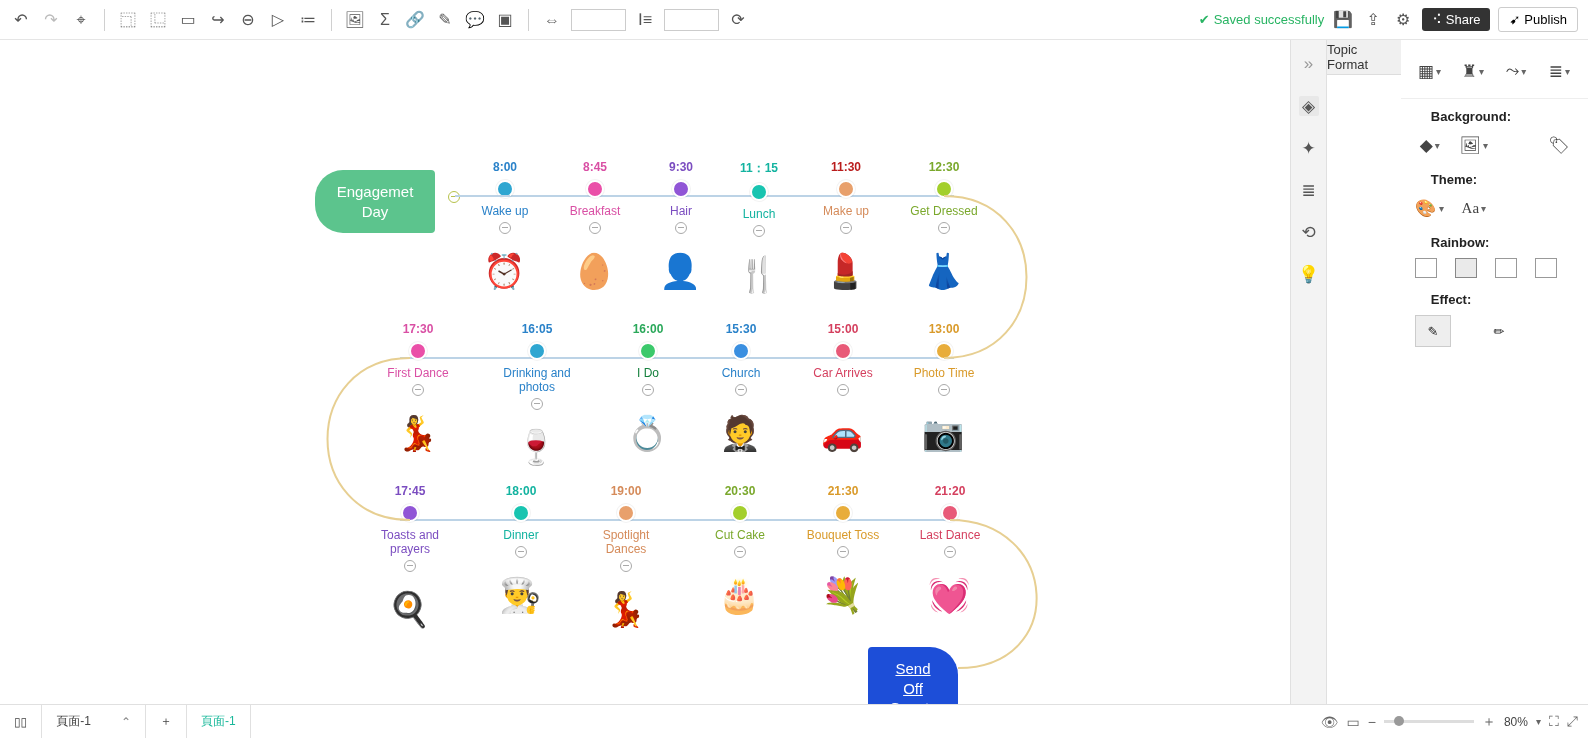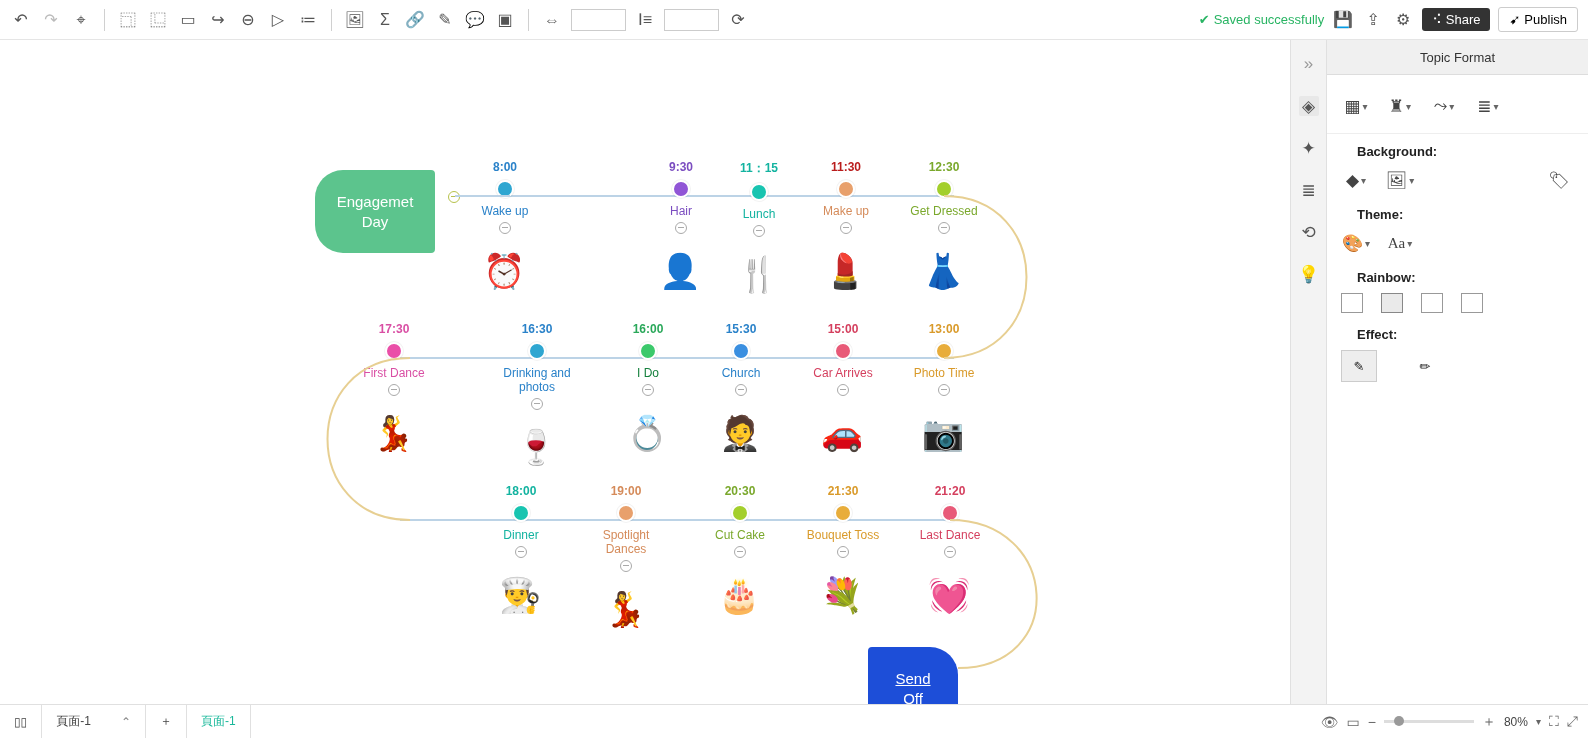--- a/index.html
+++ b/index.html
@@ -18,21 +18,21 @@
   
   .main { flex: 1; display: flex; min-height: 0; }
   .canvas-wrap { flex: 1; position: relative; overflow: hidden; background: #fff; }
   .canvas { position: absolute; inset: 0; }
 
   
   .side-strip { width: 36px; background: #f3f3f3; border-left: 1px solid #e0e0e0; display:flex;flex-direction:column;align-items:center;gap:22px;padding-top:14px; }
   .side-strip .sico { width:20px;height:20px;color:#555;cursor:pointer;display:flex;align-items:center;justify-content:center;font-size:17px; }
   .side-strip .sico.first { color:#999; }
 
-  .panel { width: 262px; border-left: 1px solid #e0e0e0; background:#fff; display:flex;flex-direction:column; }
+  .panel { width: 262px; border-left: 1px solid #e0e0e0; background:#fff; display:flex;flex-direction:row; }
   .panel-title { height: 35px; background:#f0f0f0;border-bottom:1px solid #ddd;display:flex;align-items:center;justify-content:center;font-size:13px;color:#333; }
   .panel-body { padding: 10px 14px; font-size: 13px; color:#222; overflow:auto; }
   .prow { display:flex;align-items:center;gap:14px;margin:8px 0 14px 0; }
   .prow .pico { width:30px;height:26px;border:1px solid transparent;display:flex;align-items:center;justify-content:center;color:#444;cursor:pointer;font-size:17px; }
   .prow .pico .car { font-size:10px;margin-left:2px;color:#666; }
   .plabel { font-weight:700; margin-top: 10px; margin-left: 16px; }
   .hr { height:1px;background:#eee;margin:4px -14px; }
   .grid-btns { display:flex;gap:18px;margin:8px 0 14px 0; }
   .grid-btn { width:22px;height:20px;border:1px solid #999;background:linear-gradient(#fff,#fff);display:flex;cursor:pointer; }
   .grid-btn.sel { background:#eaeaea;border-color:#888; }
@@ -43,21 +43,21 @@
   
   .bottom { height: 34px; border-top:1px solid #e0e0e0; display:flex; align-items:center; font-size:12px; color:#444; }
   .bottom .cell { padding:0 14px; height:100%; display:flex;align-items:center; border-right:1px solid #e0e0e0;cursor:pointer; }
   .bottom .cell.active { color:#19b89a; }
   .bottom .zoom { margin-left:auto; display:flex;align-items:center;gap:8px;padding:0 10px; }
   .zoom .zico { cursor:pointer;color:#666;font-size:14px; }
   .zoom .track { width:90px;height:3px;background:#ddd;position:relative; }
   .zoom .thumb { position:absolute;left:10px;top:-4px;width:10px;height:10px;border-radius:50%;background:#999; }
 
   
-  .root-node { position:absolute;padding:22px 16px;color:#fff;font-size:15px;text-align:center;line-height:1.3; }
+  .root-node { position:absolute;padding:12px 16px;color:#fff;font-size:15px;text-align:center;line-height:1.3; }
   .root-start { background:#5cc48d;border-radius:28px 4px 4px 28px; }
   .root-end   { background:#1d4ed8;border-radius:4px 28px 28px 4px;text-decoration:underline; }
   .tnode { position:absolute;width:90px;text-align:center;font-size:12px;transform:translateX(-50%); }
   .ttime { font-weight:700; }
   .tdot { width:18px;height:18px;border-radius:50%;margin:6px auto;border:2px solid #fff;box-shadow:0 0 0 1px rgba(0,0,0,.05); }
   .tlabel { margin-top:4px; }
   .tminus { width:12px;height:12px;border:1px solid #aaa;border-radius:50%;margin:4px auto 0;position:relative; }
   .tminus::after { content:"";position:absolute;left:2px;right:2px;top:4px;height:1px;background:#aaa; }
   .ticon { margin-top:14px;height:46px;display:flex;align-items:center;justify-content:center;font-size:34px; }
 
@@ -124,20 +124,27 @@
         <svg class="conn" width="459" height="4" style="left: 495px; top: 154px;">
           <line x1="0" y1="2" x2="459" y2="2" stroke="#bcd3e6" stroke-width="2"></line>
         </svg>
         <div class="tnode" style="left: 505px; top: 120px;">
           <div class="ttime" style="color:#2a82c9">8:00</div>
           <div class="tdot" style="background:#2ea6d1"></div>
           <div class="tlabel" style="color:#2a82c9">Wake up</div>
           <div class="tminus"></div>
           <div class="ticon">⏰</div>
         </div>
+        <div class="tnode" style="left: 595px; top: 120px;">
+          <div class="ttime" style="color:#d94fa4">8:45</div>
+          <div class="tdot" style="background:#ea4fa8"></div>
+          <div class="tlabel" style="color:#d94fa4">Breakfast</div>
+          <div class="tminus"></div>
+          <div class="ticon">🥚</div>
+        </div>
         <div class="tnode" style="left: 681px; top: 120px;">
           <div class="ttime" style="color:#7b4dc0">9:30</div>
           <div class="tdot" style="background:#9055d6"></div>
           <div class="tlabel" style="color:#7b4dc0">Hair</div>
           <div class="tminus"></div>
           <div class="ticon">👤</div>
         </div>
         <div class="tnode" style="left: 759px; top: 120px;">
           <div class="ttime" style="color:#13b3a0">11：15</div>
           <div class="tdot" style="background:#18c4b0"></div>
@@ -155,29 +162,29 @@
         <div class="tnode" style="left: 944px; top: 120px;">
           <div class="ttime" style="color:#7aa82c">12:30</div>
           <div class="tdot" style="background:#a3cf2c"></div>
           <div class="tlabel" style="color:#7aa82c">Get Dressed</div>
           <div class="tminus"></div>
           <div class="ticon">👗</div>
         </div>
         <svg class="conn" width="554" height="4" style="left: 400px; top: 316px;">
           <line x1="0" y1="2" x2="554" y2="2" stroke="#bcd3e6" stroke-width="2"></line>
         </svg>
-        <div class="tnode" style="left: 394px; top: 282px;">
+        <div class="tnode" style="left: 418px; top: 282px;">
           <div class="ttime" style="color:#d94fa4">17:30</div>
           <div class="tdot" style="background:#ea4fa8"></div>
           <div class="tlabel" style="color:#d94fa4">First Dance</div>
           <div class="tminus"></div>
           <div class="ticon">💃</div>
         </div>
         <div class="tnode" style="left: 537px; top: 282px;">
-          <div class="ttime" style="color:#2a82c9">16:30</div>
+          <div class="ttime" style="color:#2a82c9">16:05</div>
           <div class="tdot" style="background:#2ea6d1"></div>
           <div class="tlabel" style="color:#2a82c9">Drinking and photos</div>
           <div class="tminus"></div>
           <div class="ticon">🍷</div>
         </div>
         <div class="tnode" style="left: 648px; top: 282px;">
           <div class="ttime" style="color:#2aa85a">16:00</div>
           <div class="tdot" style="background:#3bc96b"></div>
           <div class="tlabel" style="color:#15803d">I Do</div>
           <div class="tminus"></div>
@@ -200,20 +207,27 @@
         <div class="tnode" style="left: 944px; top: 282px;">
           <div class="ttime" style="color:#d99a2a">13:00</div>
           <div class="tdot" style="background:#e8ad3b"></div>
           <div class="tlabel" style="color:#d99a2a">Photo Time</div>
           <div class="tminus"></div>
           <div class="ticon">📷</div>
         </div>
         <svg class="conn" width="560" height="4" style="left: 400px; top: 478px;">
           <line x1="0" y1="2" x2="560" y2="2" stroke="#bcd3e6" stroke-width="2"></line>
         </svg>
+        <div class="tnode" style="left: 410px; top: 444px;">
+          <div class="ttime" style="color:#7b4dc0">17:45</div>
+          <div class="tdot" style="background:#9055d6"></div>
+          <div class="tlabel" style="color:#7b4dc0">Toasts and prayers</div>
+          <div class="tminus"></div>
+          <div class="ticon">🍳</div>
+        </div>
         <div class="tnode" style="left: 521px; top: 444px;">
           <div class="ttime" style="color:#13b3a0">18:00</div>
           <div class="tdot" style="background:#18c4b0"></div>
           <div class="tlabel" style="color:#13b3a0">Dinner</div>
           <div class="tminus"></div>
           <div class="ticon">👨‍🍳</div>
         </div>
         <div class="tnode" style="left: 626px; top: 444px;">
           <div class="ttime" style="color:#d58b5a">19:00</div>
           <div class="tdot" style="background:#e8a06c"></div>

